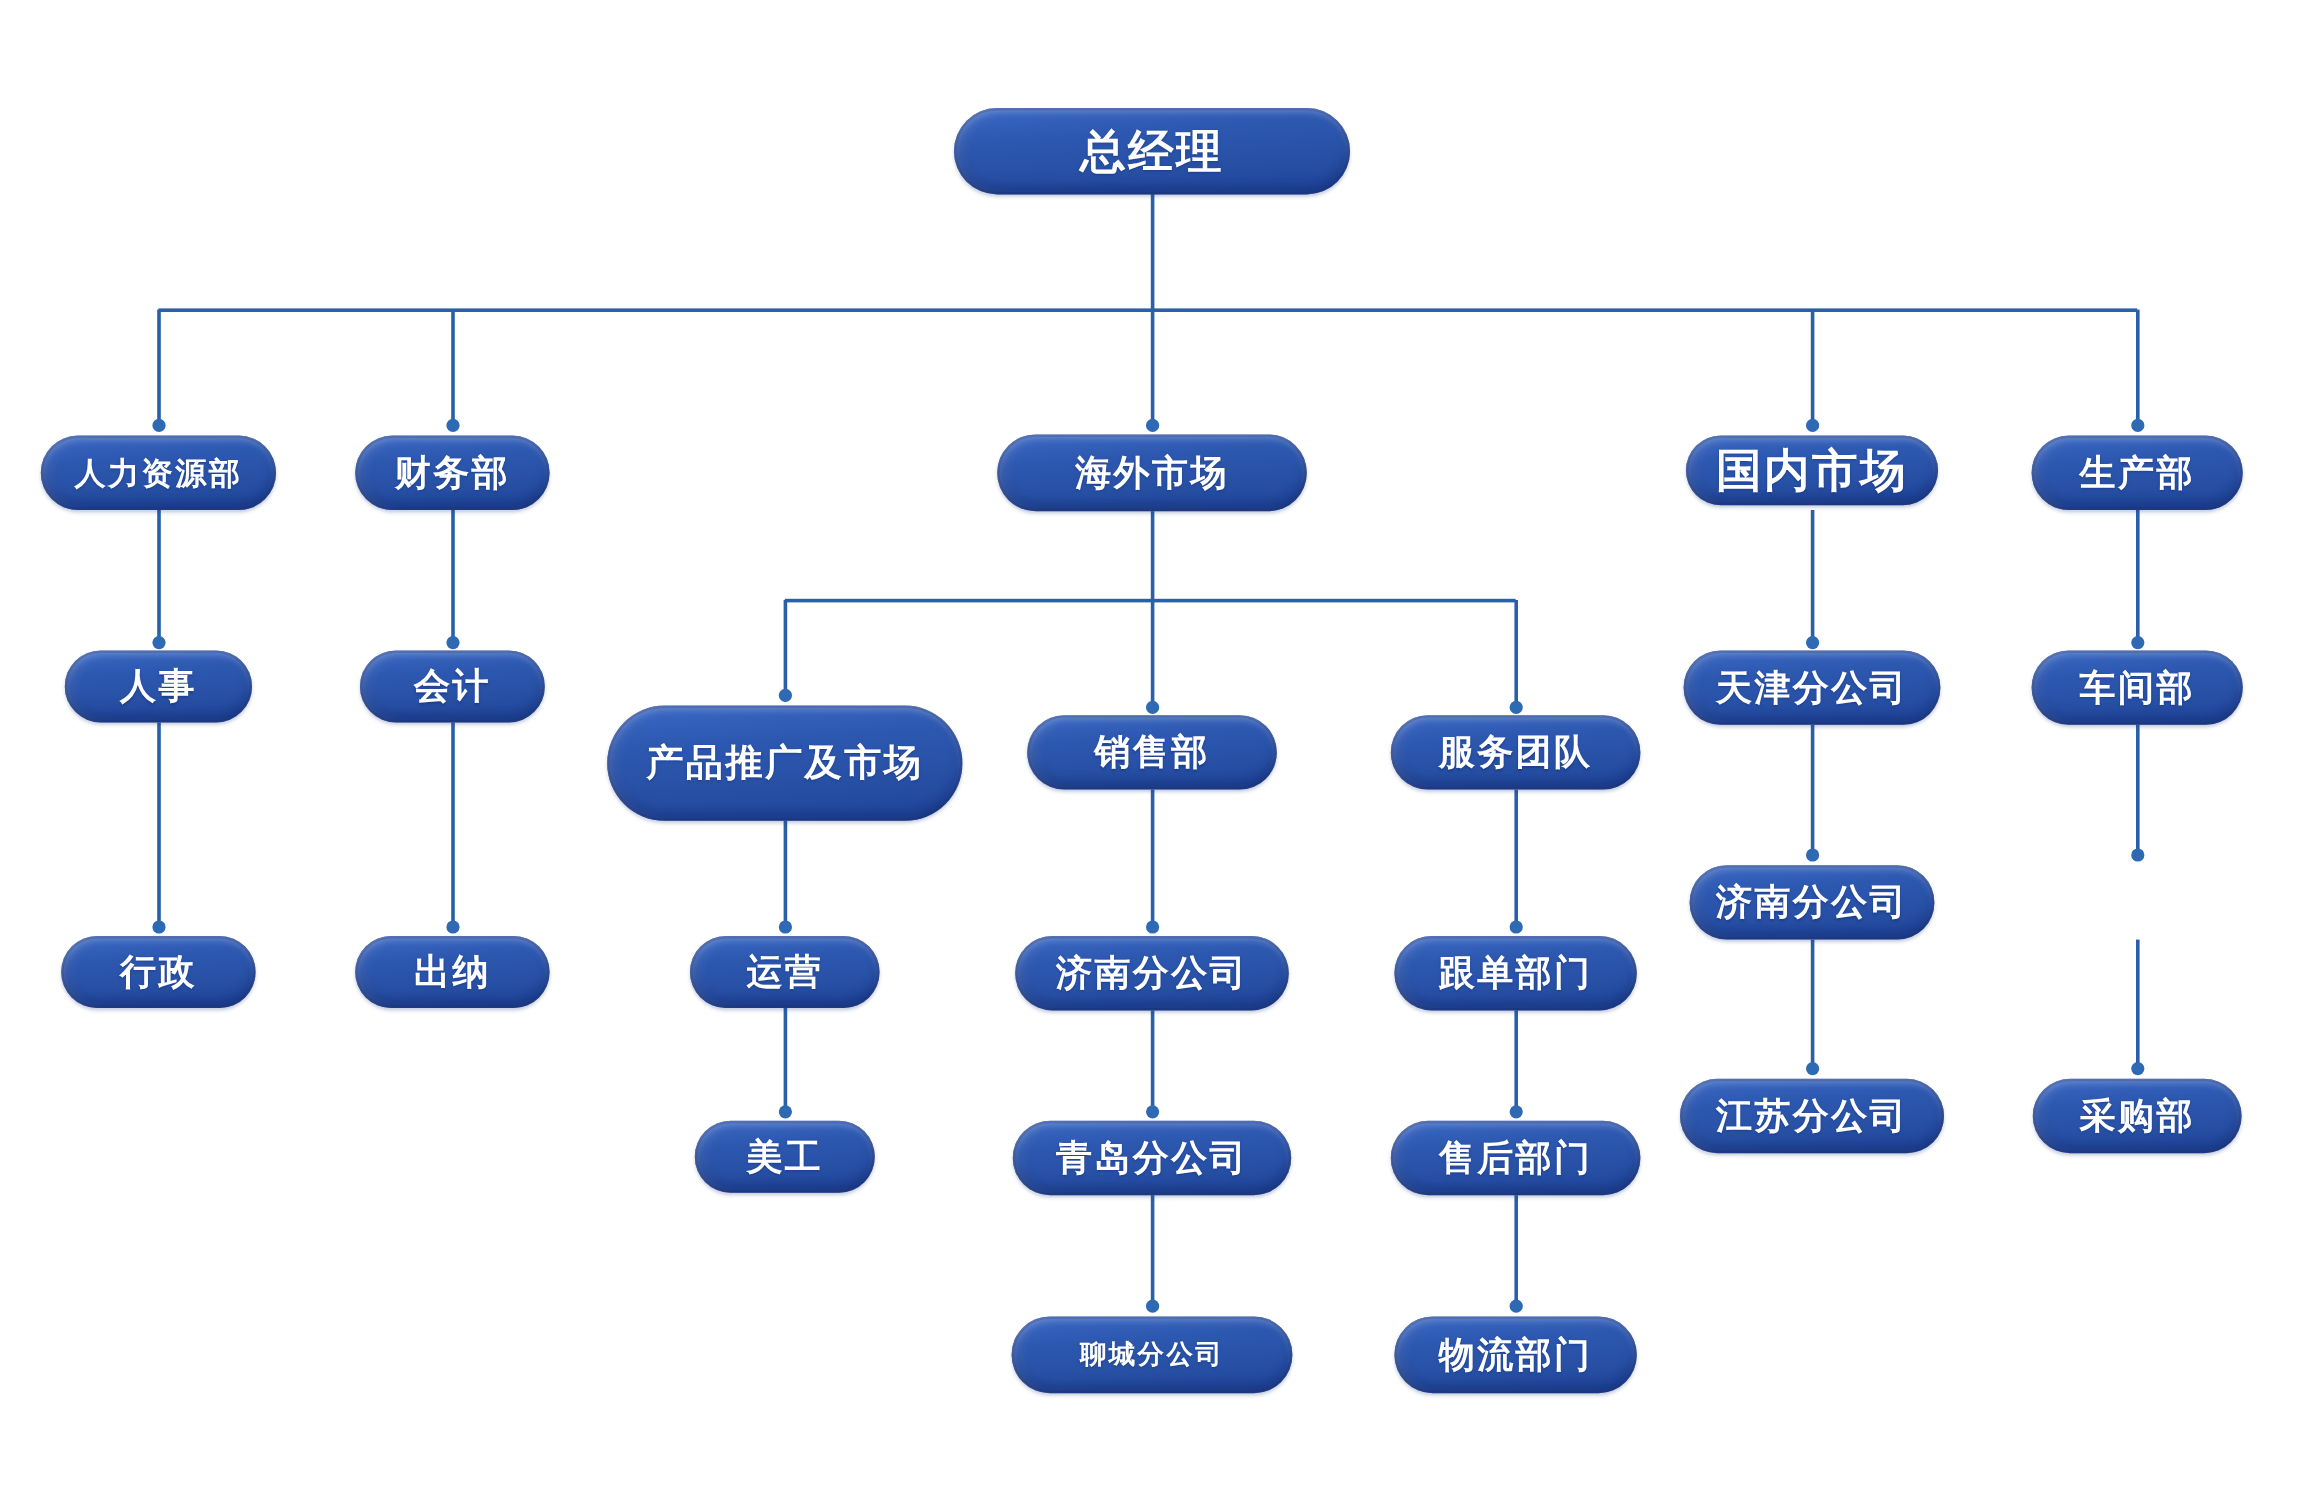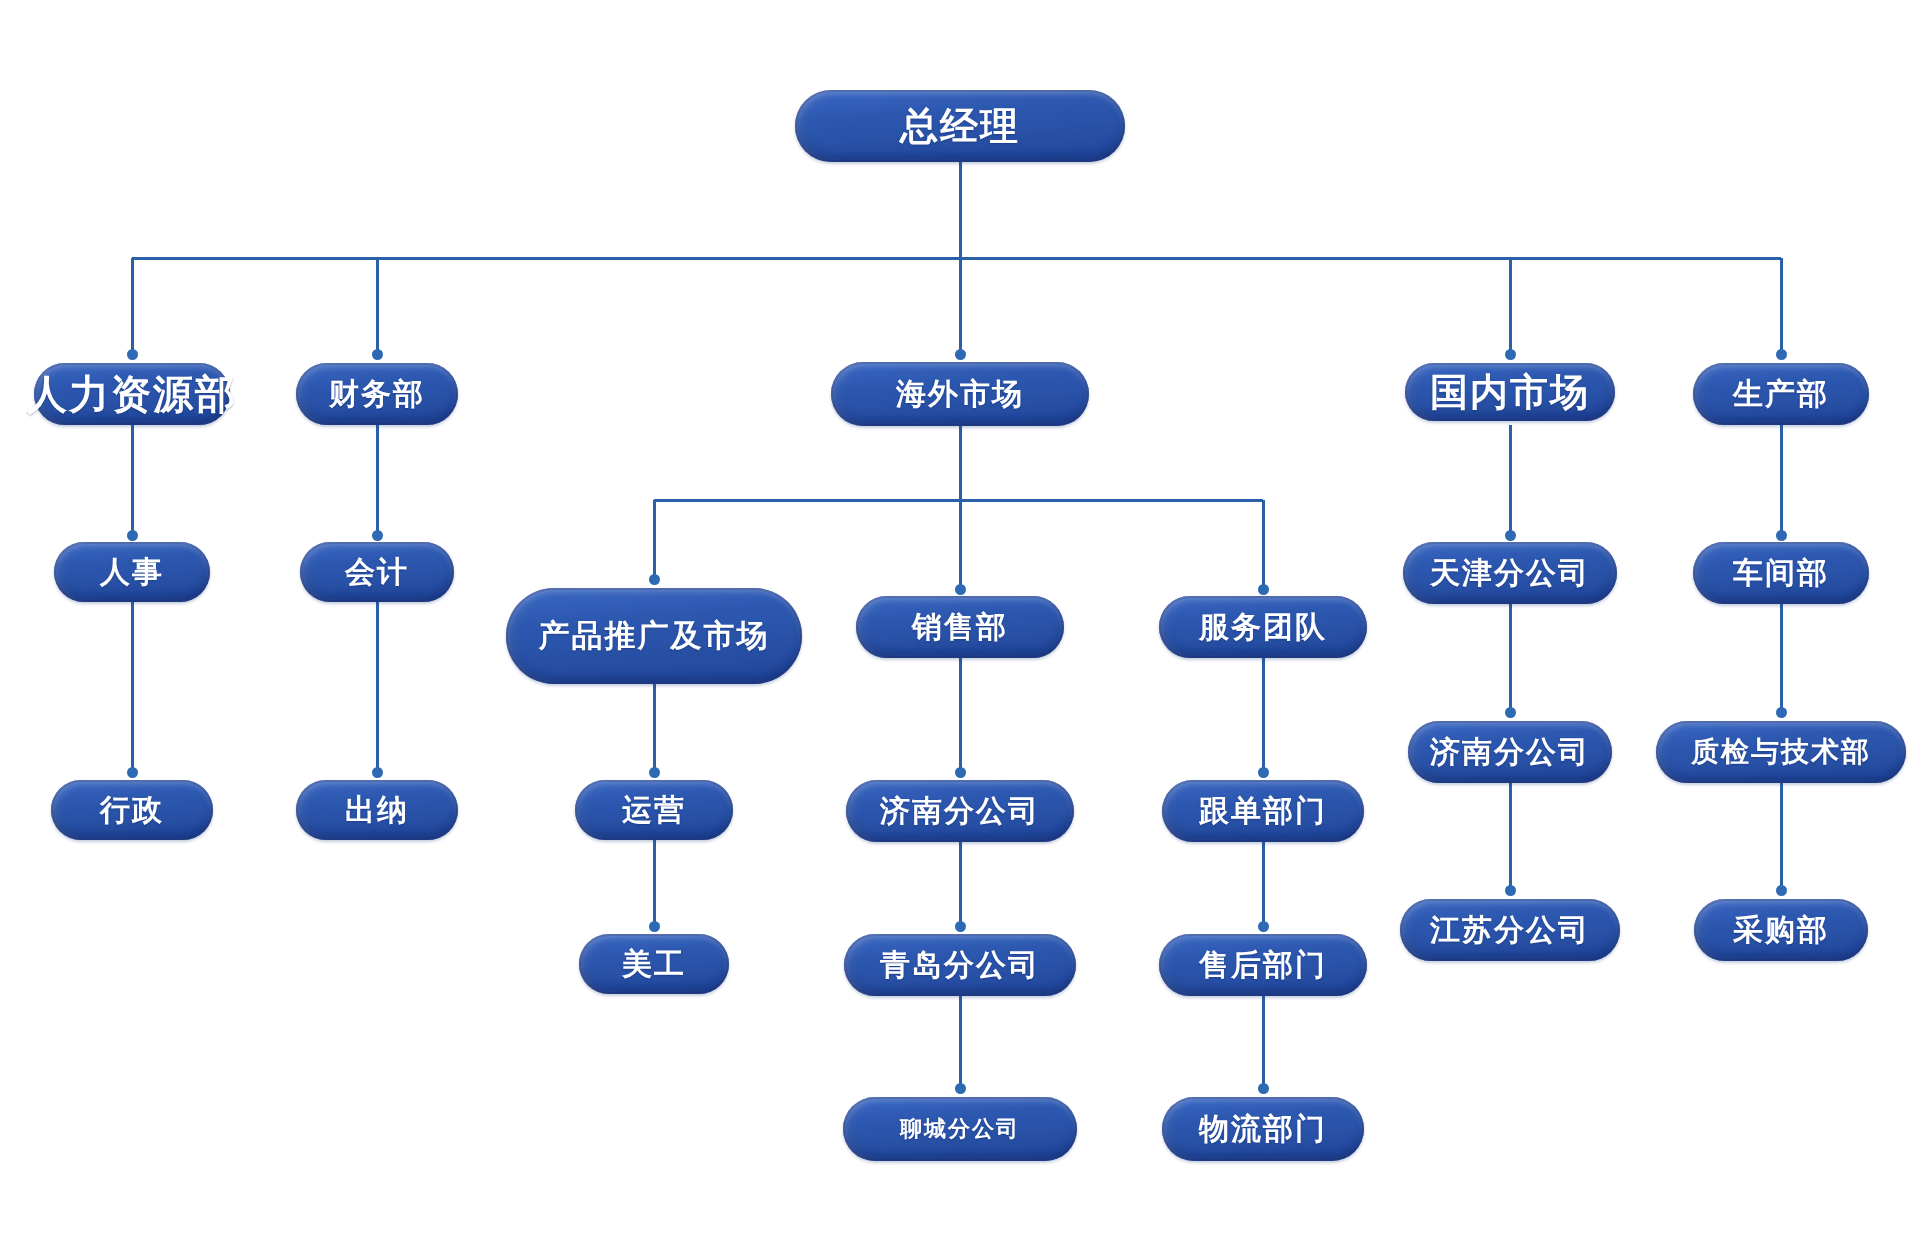--- a/index.html
+++ b/index.html
@@ -80,21 +80,21 @@
     <div class="dot" style="left: 1504.5px; top: 884.5px;"></div>
     <div class="dot" style="left: 1775.5px; top: 884.5px;"></div>
     <div class="dot" style="left: 648.5px; top: 920.5px;"></div>
     <div class="dot" style="left: 954.5px; top: 920.5px;"></div>
     <div class="dot" style="left: 1257.5px; top: 920.5px;"></div>
     <div class="dot" style="left: 954.5px; top: 1082.5px;"></div>
     <div class="dot" style="left: 1257.5px; top: 1082.5px;"></div>
     <div class="node" style="left: 795px; top: 90px; width: 330px; height: 72px; font-size: 38px;">
       <span>总经理</span>
     </div>
-    <div class="node" style="left: 34px; top: 363px; width: 196px; height: 62px; font-size: 40px;">
+    <div class="node" style="left: 34px; top: 363px; width: 196px; height: 62px; font-size: 26px;">
       <span>人力资源部</span>
     </div>
     <div class="node" style="left: 296px; top: 363px; width: 162px; height: 62px; font-size: 30px;">
       <span>财务部</span>
     </div>
     <div class="node" style="left: 831px; top: 362px; width: 258px; height: 64px; font-size: 30px;">
       <span>海外市场</span>
     </div>
     <div class="node" style="left: 1405px; top: 363px; width: 210px; height: 58px; font-size: 38px;">
       <span>国内市场</span>
@@ -118,23 +118,20 @@
       <span>产品推广及市场</span>
     </div>
     <div class="node" style="left: 856px; top: 596px; width: 208px; height: 62px; font-size: 30px;">
       <span>销售部</span>
     </div>
     <div class="node" style="left: 1159px; top: 596px; width: 208px; height: 62px; font-size: 30px;">
       <span>服务团队</span>
     </div>
     <div class="node" style="left: 1408px; top: 721px; width: 204px; height: 62px; font-size: 30px;">
       <span>济南分公司</span>
-    </div>
-    <div class="node" style="left: 1656px; top: 721px; width: 250px; height: 62px; font-size: 28px;">
-      <span>质检与技术部</span>
     </div>
     <div class="node" style="left: 51px; top: 780px; width: 162px; height: 60px; font-size: 30px;">
       <span>行政</span>
     </div>
     <div class="node" style="left: 296px; top: 780px; width: 162px; height: 60px; font-size: 30px;">
       <span>出纳</span>
     </div>
     <div class="node" style="left: 575px; top: 780px; width: 158px; height: 60px; font-size: 30px;">
       <span>运营</span>
     </div>

